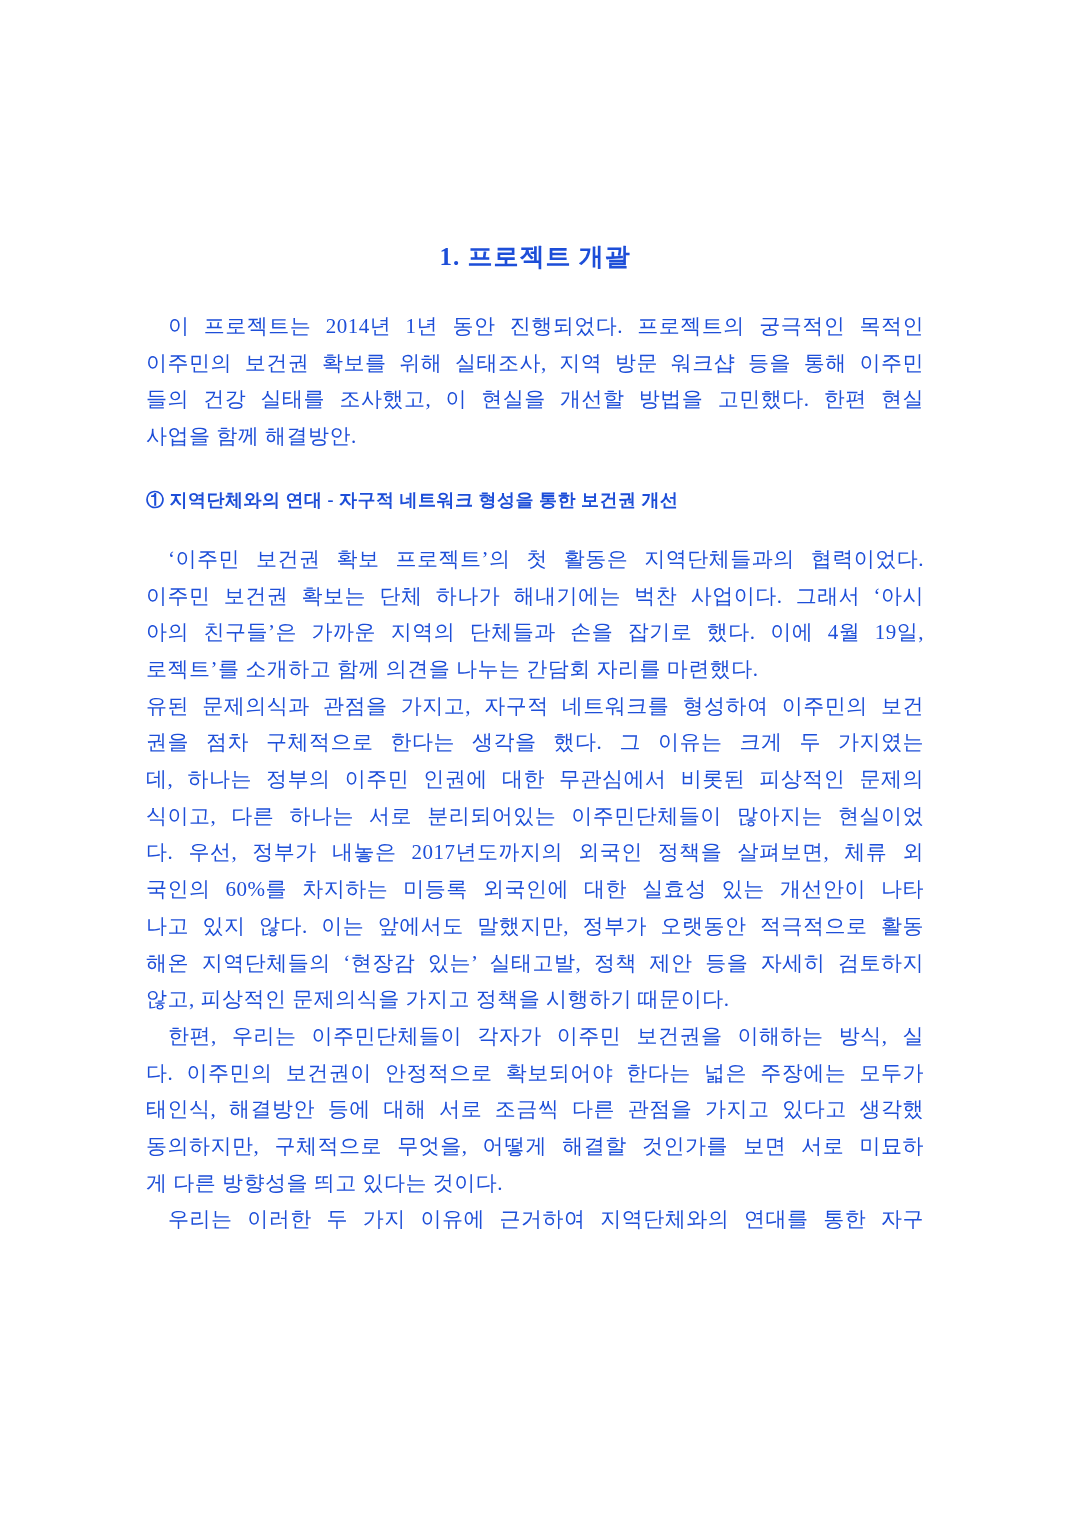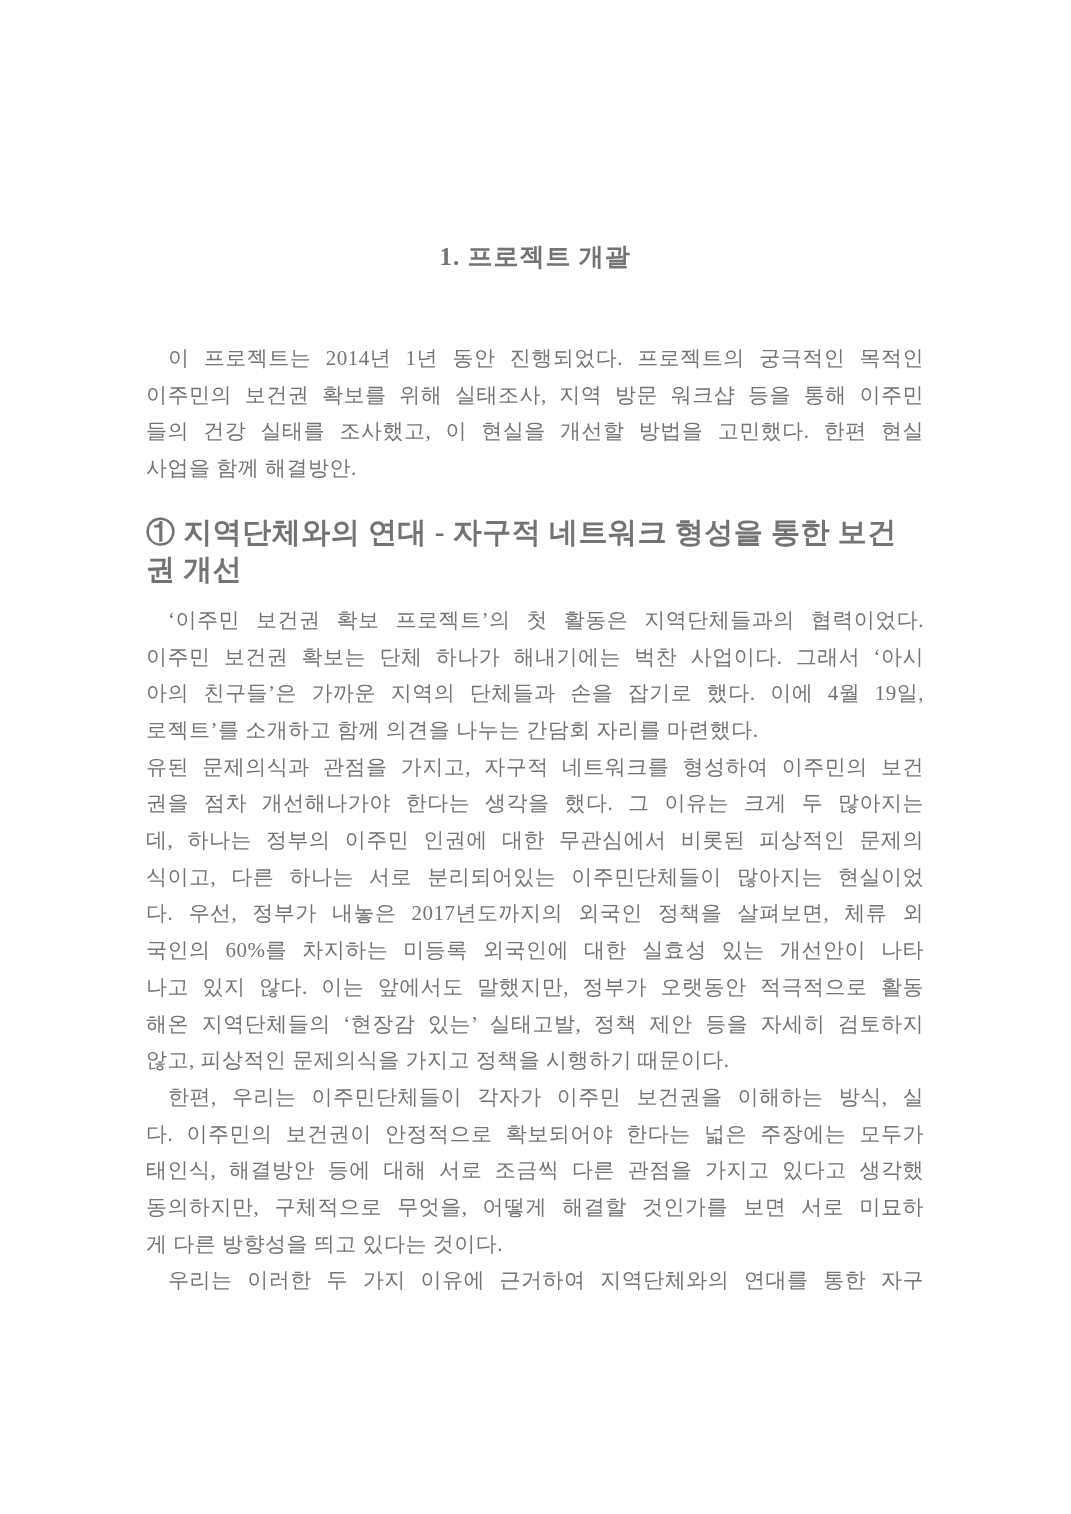--- a/index.html
+++ b/index.html
@@ -9,49 +9,49 @@
     background: #ffffff;
   }
   .page {
     position: relative;
     width: 1071px;
     height: 1514px;
     margin: 0 auto;
     background: #ffffff;
     overflow: hidden;
     font-family: "Liberation Serif", "DejaVu Serif", serif;
-    color: #737373;
+    color: #1d4ed8;
   }
   .content {
     position: absolute;
     left: 146px;
     top: 0;
     width: 778px;
   }
   .doc-title {
     margin: 238px 0 0 0;
     font-size: 25px;
     font-weight: bold;
     line-height: 38px;
     text-align: center;
     letter-spacing: 1px;
   }
   .section-heading {
-    margin: 27px 0 14px 0;
-    font-size: 29px;
+    margin: 27px 0 22px 0;
+    font-size: 18px;
     font-weight: bold;
     line-height: 37px;
     letter-spacing: 0.5px;
     text-align: left;
   }
   .paragraph {
     margin: 0;
   }
   #blocks > .paragraph:first-child {
-    margin-top: 64px;
+    margin-top: 32px;
   }
   .line {
     font-size: 21px;
     line-height: 36.7px;
     letter-spacing: 0.5px;
     text-align: justify;
     text-align-last: justify;
     text-justify: inter-word;
   }
   .line.indent {
@@ -76,21 +76,21 @@
         </div>
         <h2 class="section-heading">① 지역단체와의 연대 - 자구적 네트워크 형성을 통한 보건권 개선</h2>
         <div class="paragraph">
           <div class="line indent">‘이주민 보건권 확보 프로젝트’의 첫 활동은 지역단체들과의 협력이었다.</div>
           <div class="line">이주민 보건권 확보는 단체 하나가 해내기에는 벅찬 사업이다. 그래서 ‘아시</div>
           <div class="line">아의 친구들’은 가까운 지역의 단체들과 손을 잡기로 했다. 이에 4월 19일,</div>
           <div class="line last">로젝트’를 소개하고 함께 의견을 나누는 간담회 자리를 마련했다.</div>
         </div>
         <div class="paragraph">
           <div class="line">유된 문제의식과 관점을 가지고, 자구적 네트워크를 형성하여 이주민의 보건</div>
-          <div class="line">권을 점차 개선해나가야 한다는 생각을 했다. 그 이유는 크게 두 많아지는</div>
+          <div class="line">권을 점차 구체적으로 한다는 생각을 했다. 그 이유는 크게 두 가지였는</div>
           <div class="line">데, 하나는 정부의 이주민 인권에 대한 무관심에서 비롯된 피상적인 문제의</div>
           <div class="line">식이고, 다른 하나는 서로 분리되어있는 이주민단체들이 많아지는 현실이었</div>
           <div class="line">다. 우선, 정부가 내놓은 2017년도까지의 외국인 정책을 살펴보면, 체류 외</div>
           <div class="line">국인의 60%를 차지하는 미등록 외국인에 대한 실효성 있는 개선안이 나타</div>
           <div class="line">나고 있지 않다. 이는 앞에서도 말했지만, 정부가 오랫동안 적극적으로 활동</div>
           <div class="line">해온 지역단체들의 ‘현장감 있는’ 실태고발, 정책 제안 등을 자세히 검토하지</div>
           <div class="line last">않고, 피상적인 문제의식을 가지고 정책을 시행하기 때문이다.</div>
         </div>
         <div class="paragraph">
           <div class="line indent">한편, 우리는 이주민단체들이 각자가 이주민 보건권을 이해하는 방식, 실</div>

